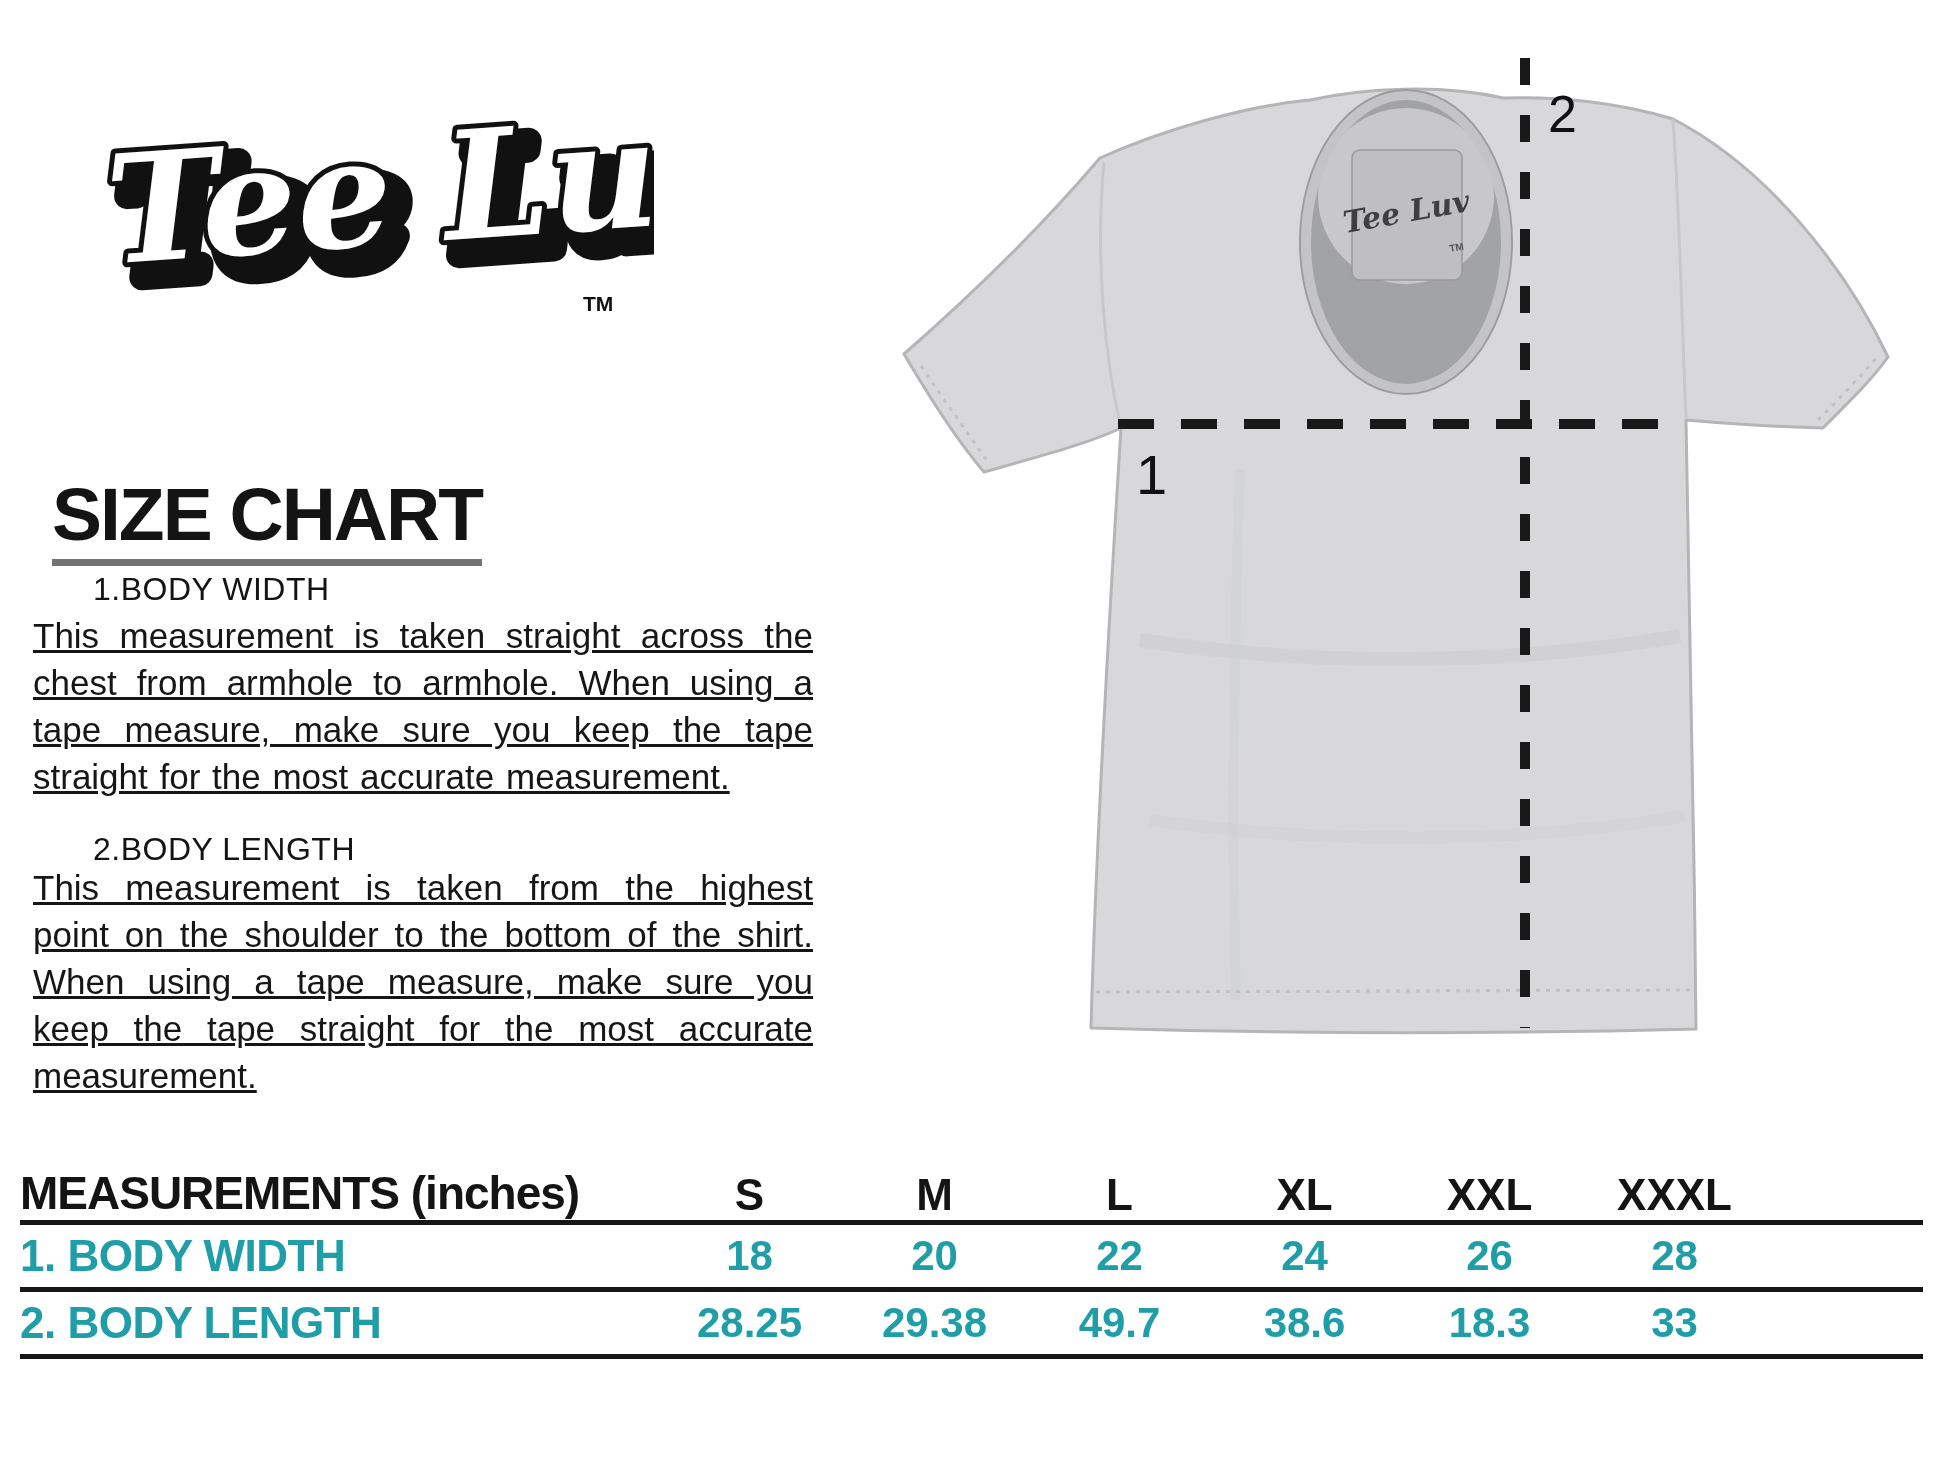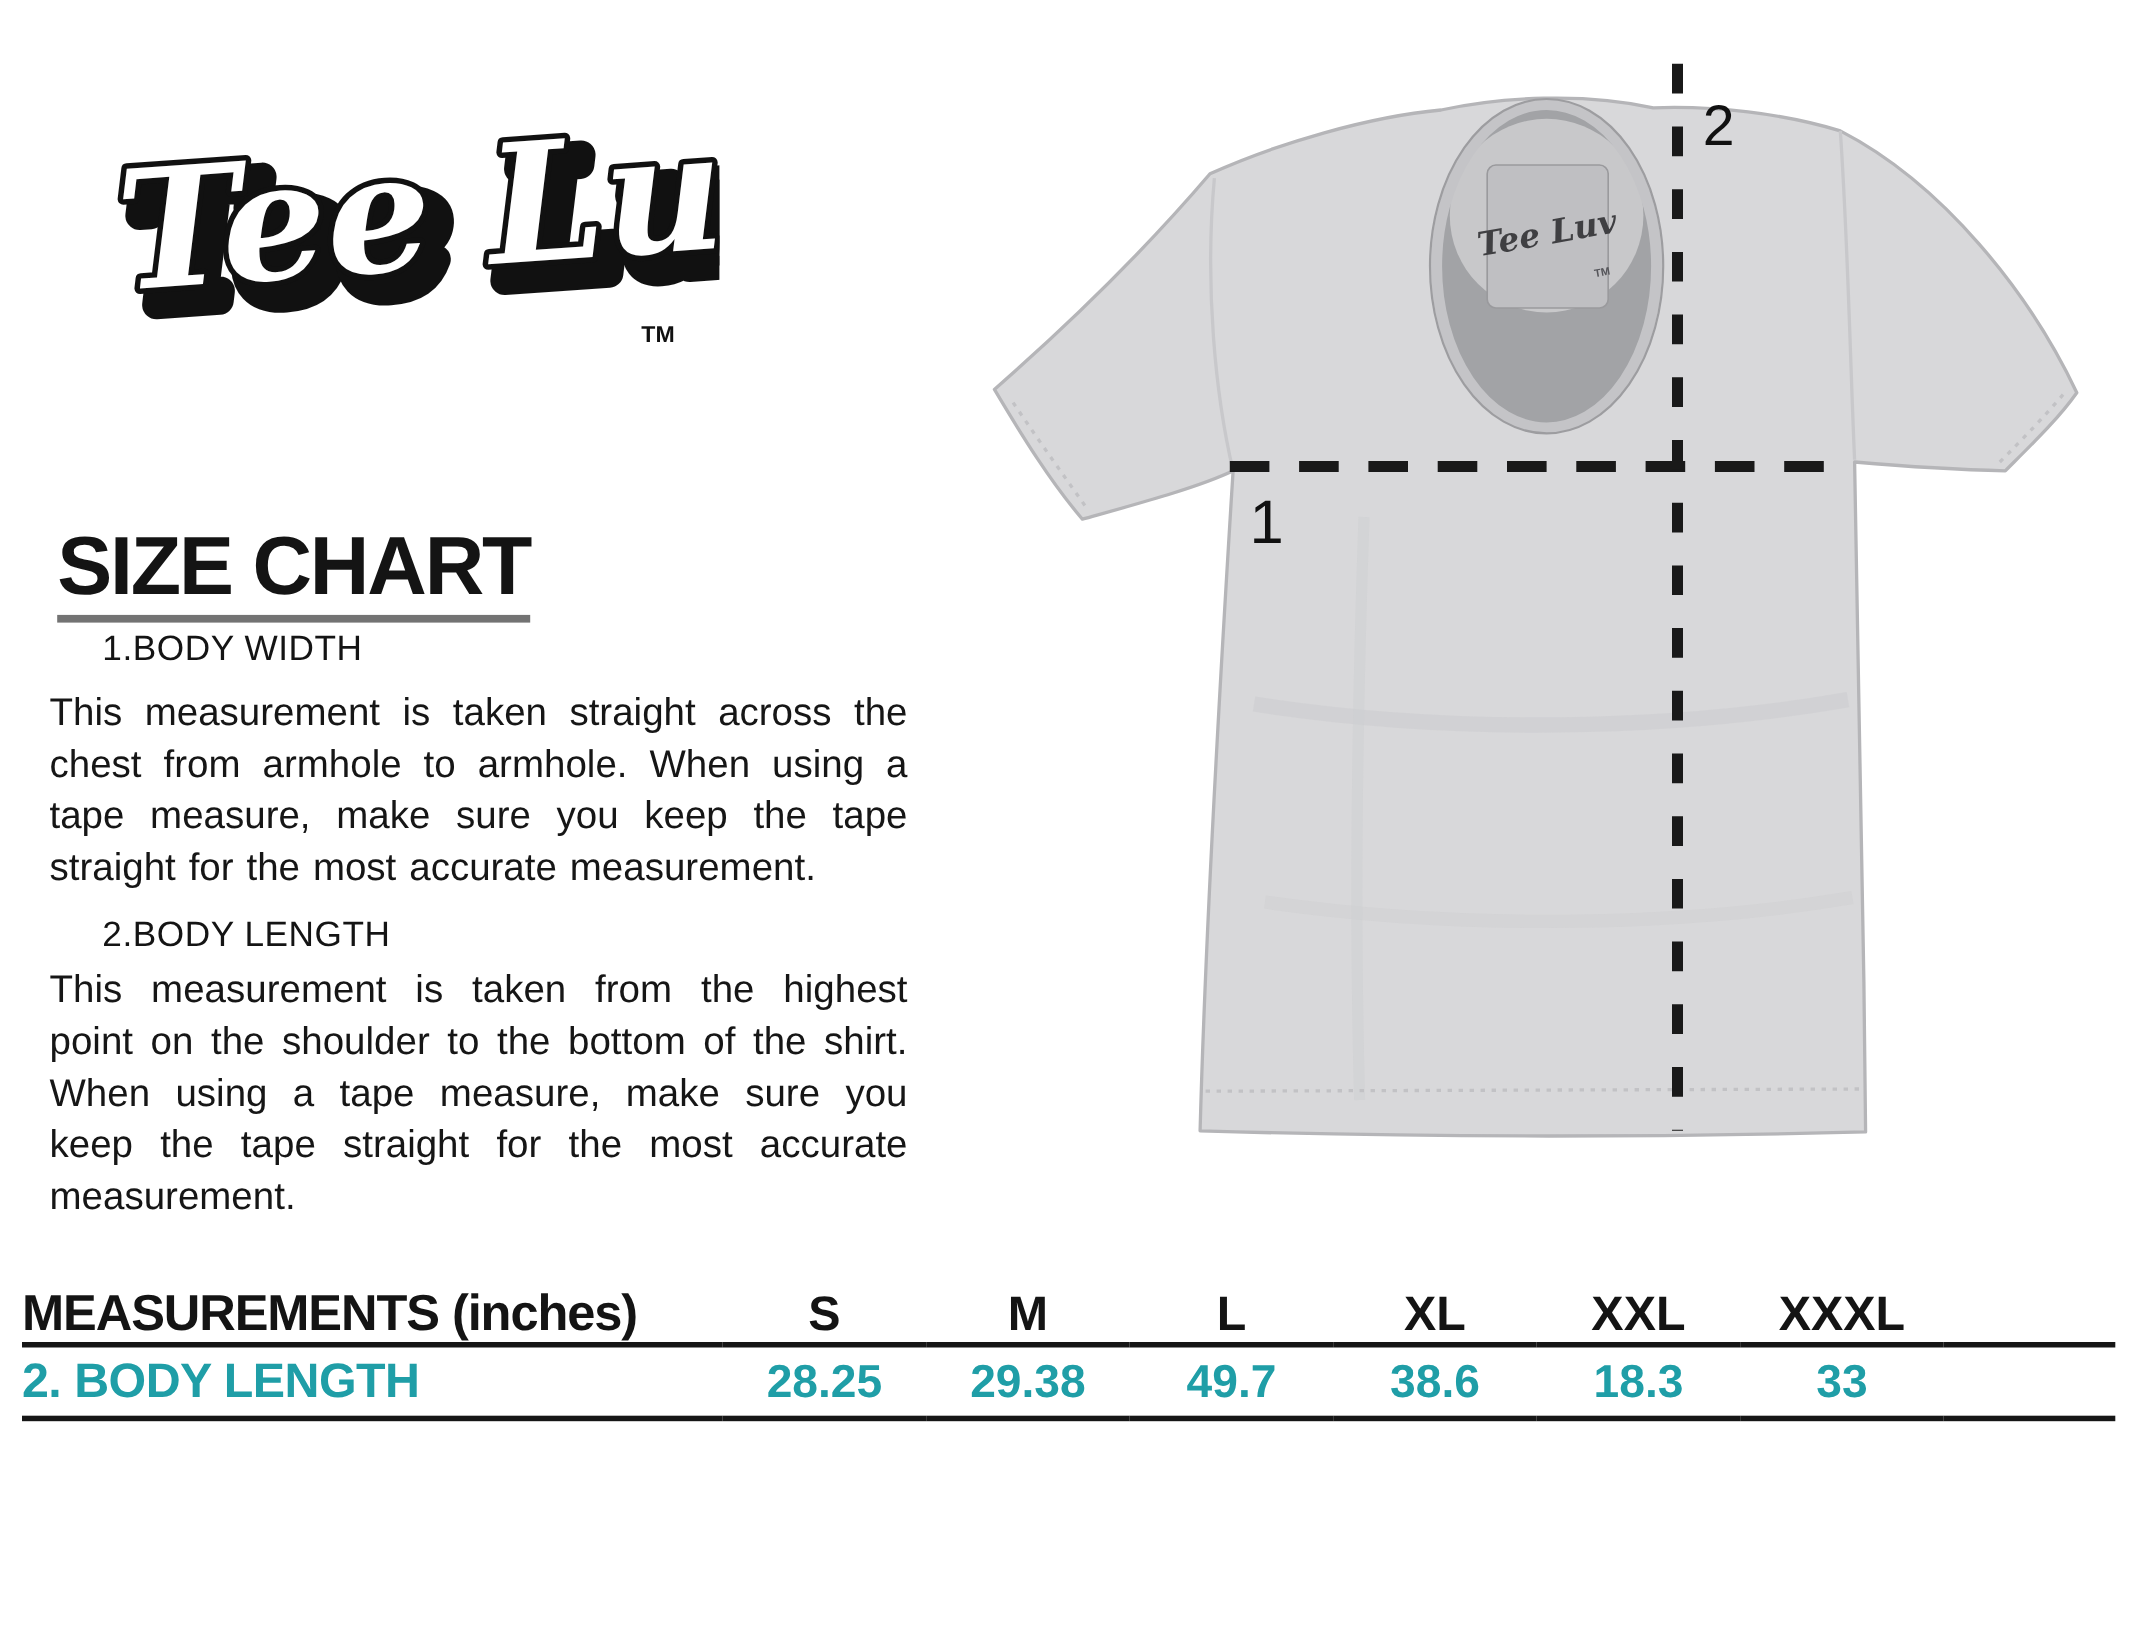--- a/index.html
+++ b/index.html
@@ -20,21 +20,21 @@
   }
 
   
   .sub-heading{
     left:93px;font-size:32px;font-weight:normal;letter-spacing:.5px;line-height:1.1;white-space:nowrap;
   }
   .sub-1{top:572px;}
   .sub-2{top:832px;}
   .para{
     left:33px;width:780px;font-size:35px;line-height:47px;
-    text-align:justify;word-spacing:2px;color:#161616;margin:12px;
+    text-align:justify;word-spacing:2px;color:#161616;margin:0;text-decoration:underline;
   }
   .para-1{top:612px;}
   .para-2{top:864px;}
 
   
   .diagram{left:850px;top:14px;width:1100px;height:1040px;}
 
   
   .table-wrap{left:20px;top:1150px;width:1903px;}
   table.meas{border-collapse:collapse;width:1903px;table-layout:fixed;}
@@ -141,20 +141,30 @@
         <th class="hdr-size">M</th>
         <th class="hdr-size">L</th>
         <th class="hdr-size">XL</th>
         <th class="hdr-size">XXL</th>
         <th class="hdr-size">XXXL</th>
         <th></th>
       </tr>
     </thead>
     <tbody>
       <tr>
+        <td class="row-label">1. BODY WIDTH</td>
+        <td class="cell-val">18</td>
+        <td class="cell-val">20</td>
+        <td class="cell-val">22</td>
+        <td class="cell-val">24</td>
+        <td class="cell-val">26</td>
+        <td class="cell-val">28</td>
+        <td></td>
+      </tr>
+      <tr>
         <td class="row-label">2. BODY LENGTH</td>
         <td class="cell-val">28.25</td>
         <td class="cell-val">29.38</td>
         <td class="cell-val">49.7</td>
         <td class="cell-val">38.6</td>
         <td class="cell-val">18.3</td>
         <td class="cell-val">33</td>
         <td></td>
       </tr>
     </tbody>

